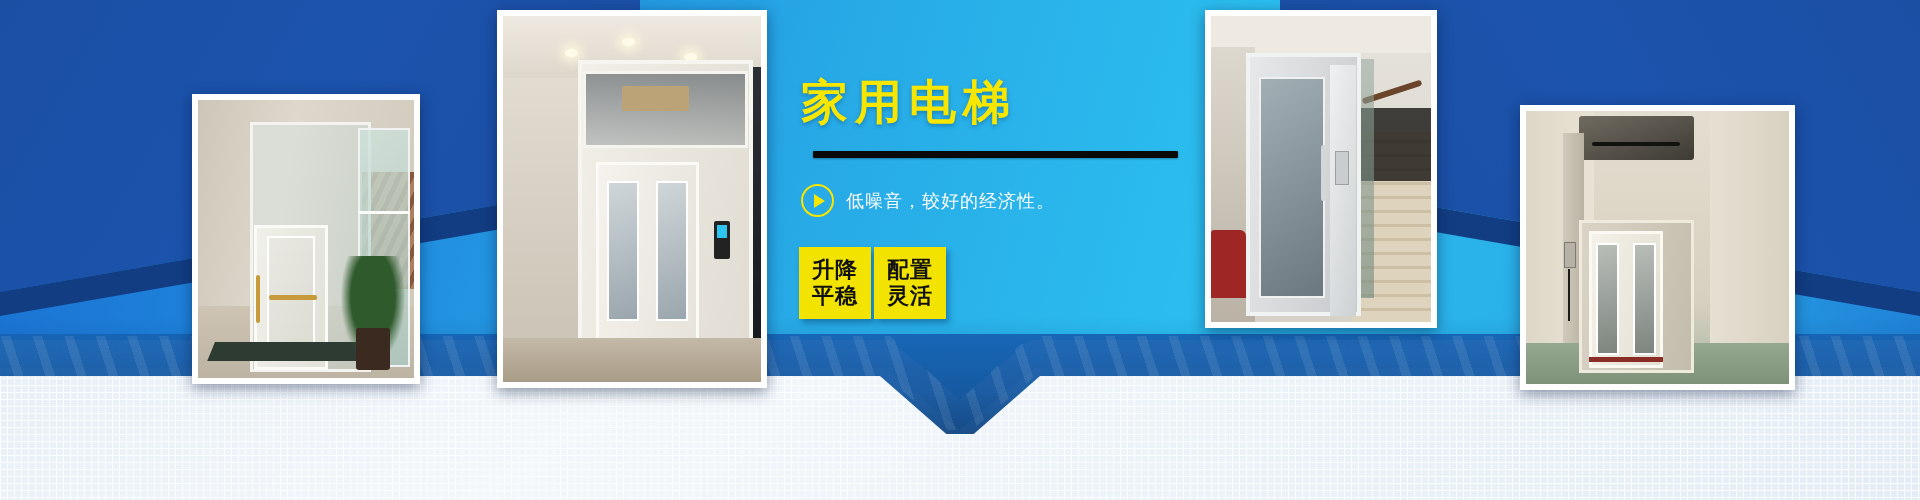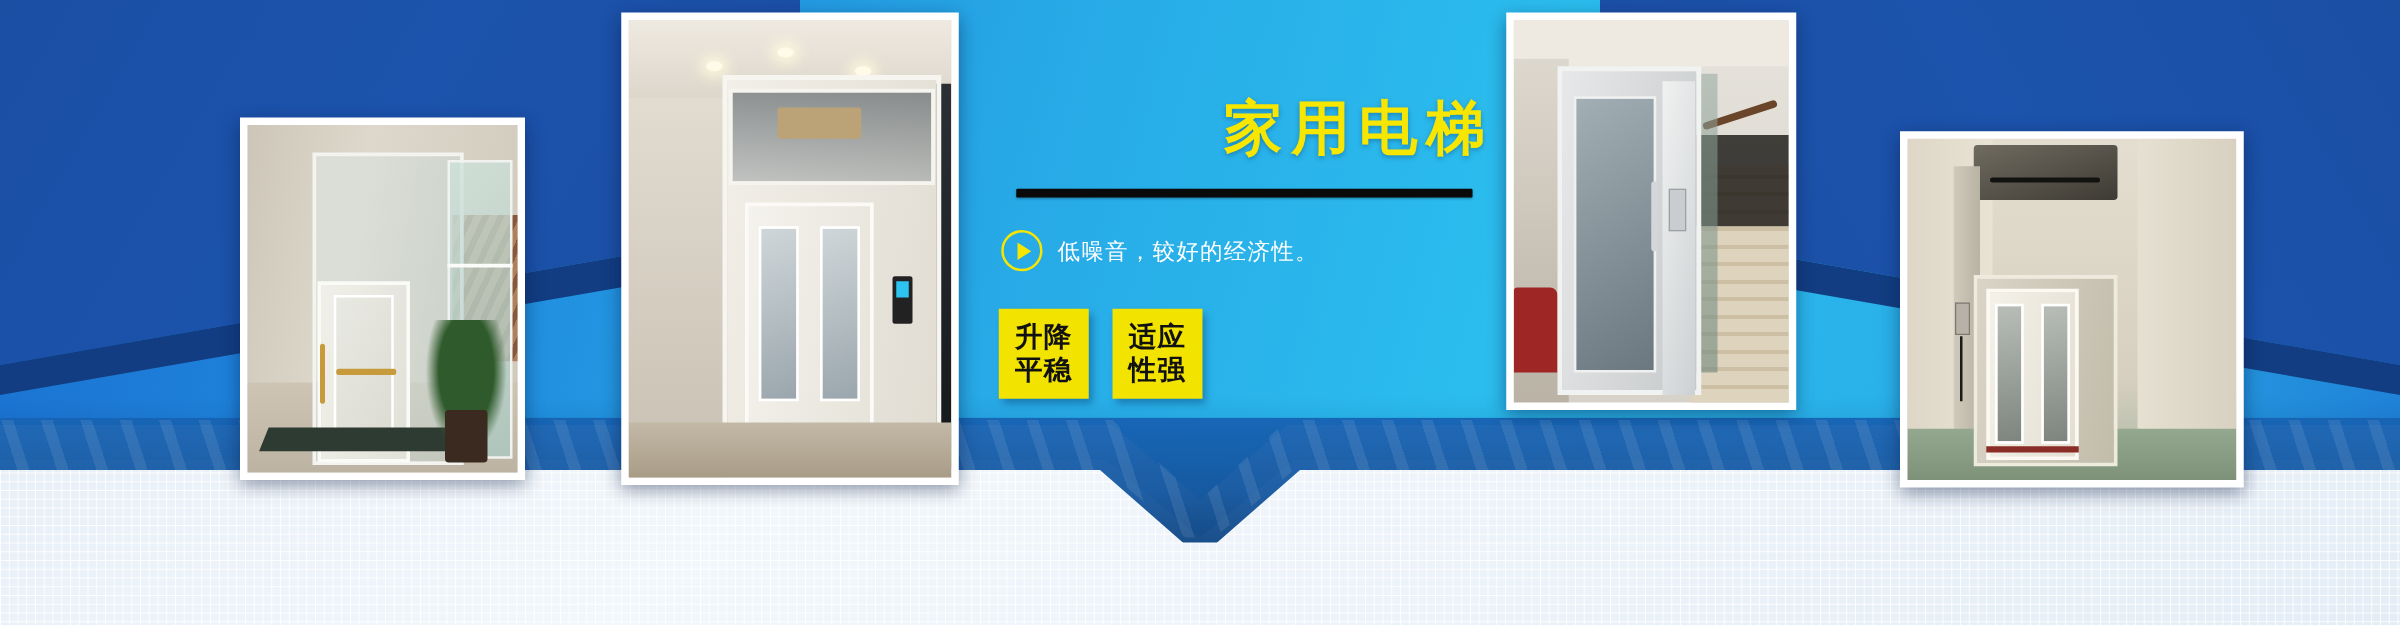--- a/index.html
+++ b/index.html
@@ -172,36 +172,36 @@
   .p4 .dr:after{right:6%;}
   .p4 .ctrl{position:absolute;left:14.5%;top:48%;width:12px;height:26px;background:#b6b2a8;border:1px solid #7d7a72;box-sizing:border-box;}
   .p4 .cord{position:absolute;left:16%;top:58%;width:2px;height:52px;background:#1c1c1c;}
   .p4 .floorG{position:absolute;left:0;bottom:0;width:100%;height:15%;background:linear-gradient(180deg,#93a88f,#7d9278);}
   .p4 .redsill{position:absolute;left:24%;bottom:8%;width:28%;height:5px;background:#8a2d26;}
 
   
   .text-block{position:absolute;left:795px;top:78px;width:400px;}
   .title{
     font-size:47px;font-weight:bold;color:#f6e600;letter-spacing:7px;
-    text-align:right;line-height:1;padding-left:6px;
+    text-align:left;line-height:1;padding-left:6px;
     text-shadow:0 2px 4px rgba(0,40,90,.35);
   }
   .rule{width:365px;height:7px;background:#0a0a0a;margin:26px auto 0 auto;border-radius:1px;
         box-shadow:0 1px 2px rgba(0,0,0,.3);}
   .subline{display:flex;align-items:center;gap:12px;margin-top:26px;padding-left:6px;}
   .bullet{
     width:29px;height:29px;border-radius:50%;border:2.5px solid #f6e600;
     display:flex;align-items:center;justify-content:center;flex:0 0 auto;
   }
   .bullet .tri{
     width:0;height:0;border-left:11px solid #f6e600;
     border-top:7px solid transparent;border-bottom:7px solid transparent;margin-left:4px;
   }
   .subtitle{font-size:18px;color:#ffffff;letter-spacing:1px;white-space:nowrap;}
-  .badges{display:flex;gap:19px;margin-top:30px;padding-left:4px;}
+  .badges{display:flex;gap:3px;margin-top:30px;padding-left:4px;}
   .badge{
     width:72px;height:72px;background:#f2e400;color:#111;
     display:flex;flex-direction:column;align-items:center;justify-content:center;
     font-size:22px;font-weight:bold;line-height:1.18;letter-spacing:1px;
     box-shadow:3px 4px 6px rgba(0,40,90,.38);flex:0 0 auto;
   }
 </style>
 </head>
 <body>
 
@@ -297,20 +297,20 @@
       </span>
       <span class="subtitle">低噪音，较好的经济性。</span>
     </div>
 
     <div class="badges">
       <div class="badge">
         <span>升降</span>
         <span>平稳</span>
       </div>
       <div class="badge">
-        <span>适应</span>
-        <span>性强</span>
+        <span>配置</span>
+        <span>灵活</span>
       </div>
     </div>
 
   </div>
 
 </div>
 
 </body></html>

